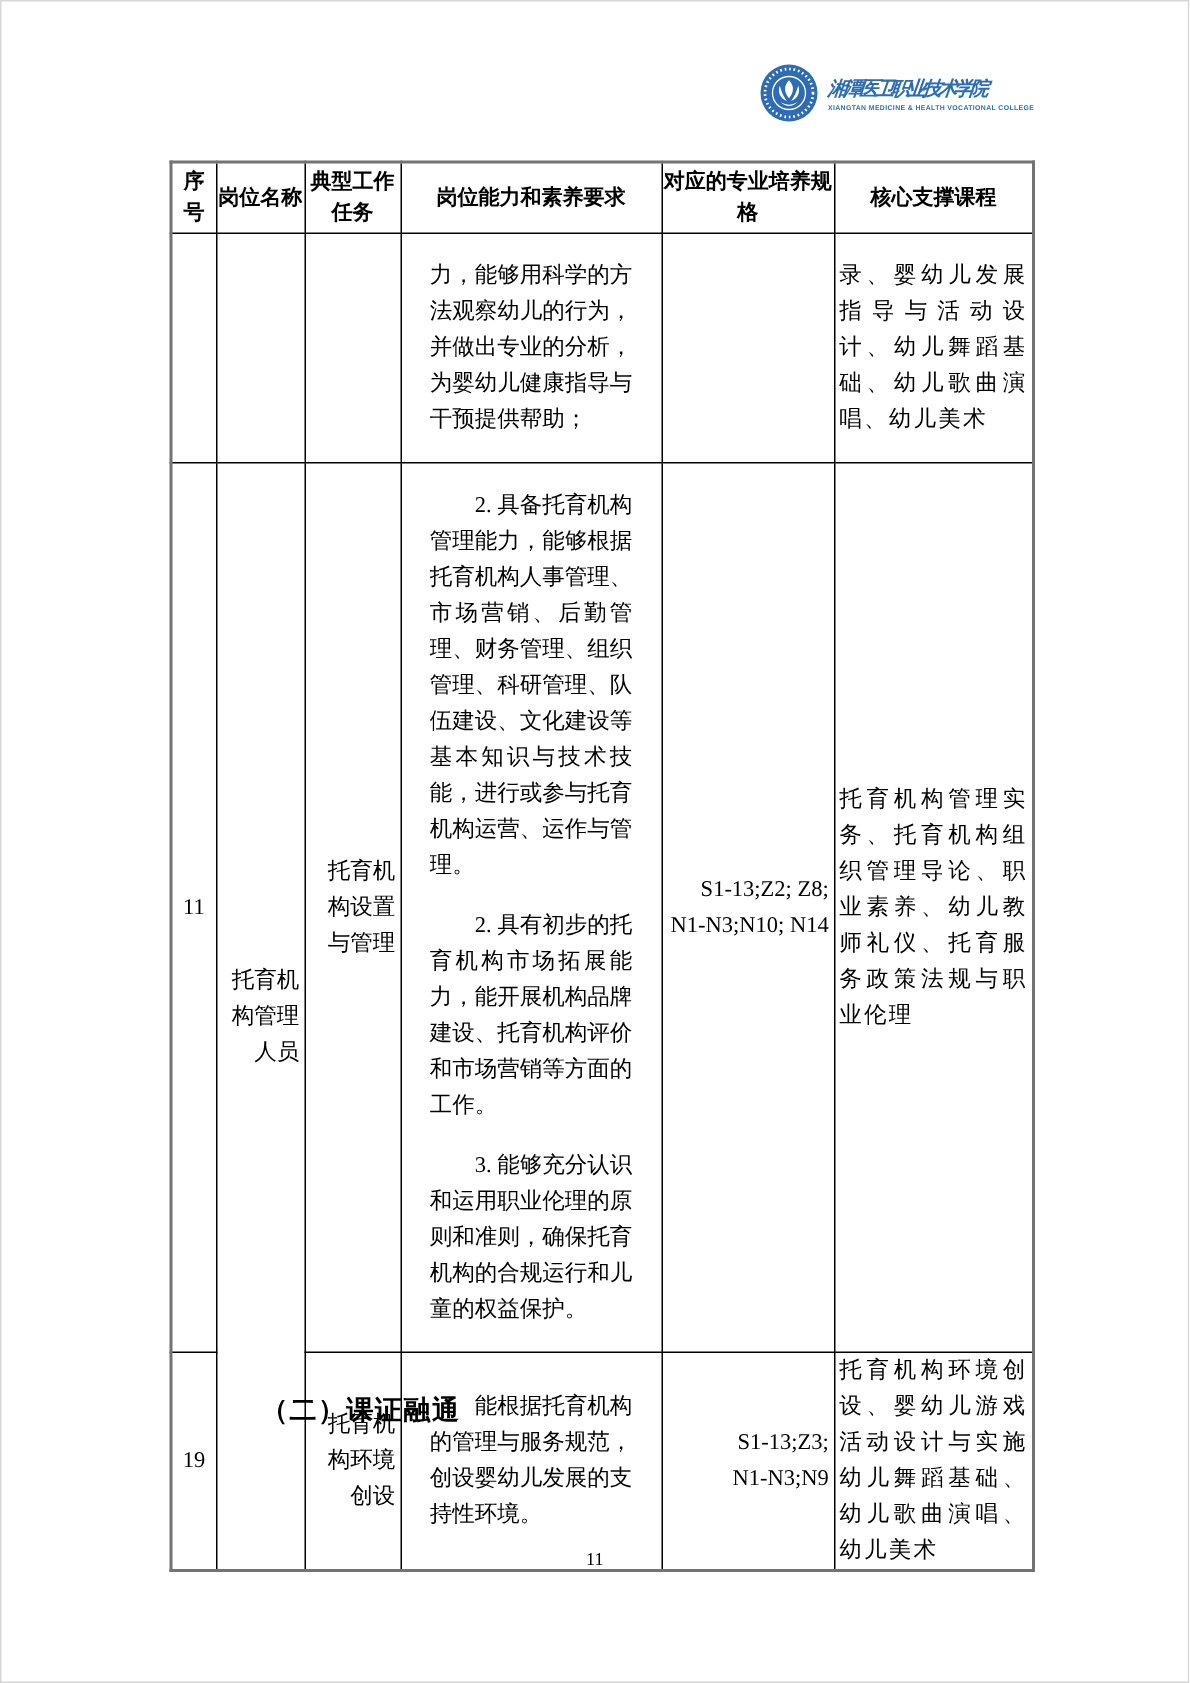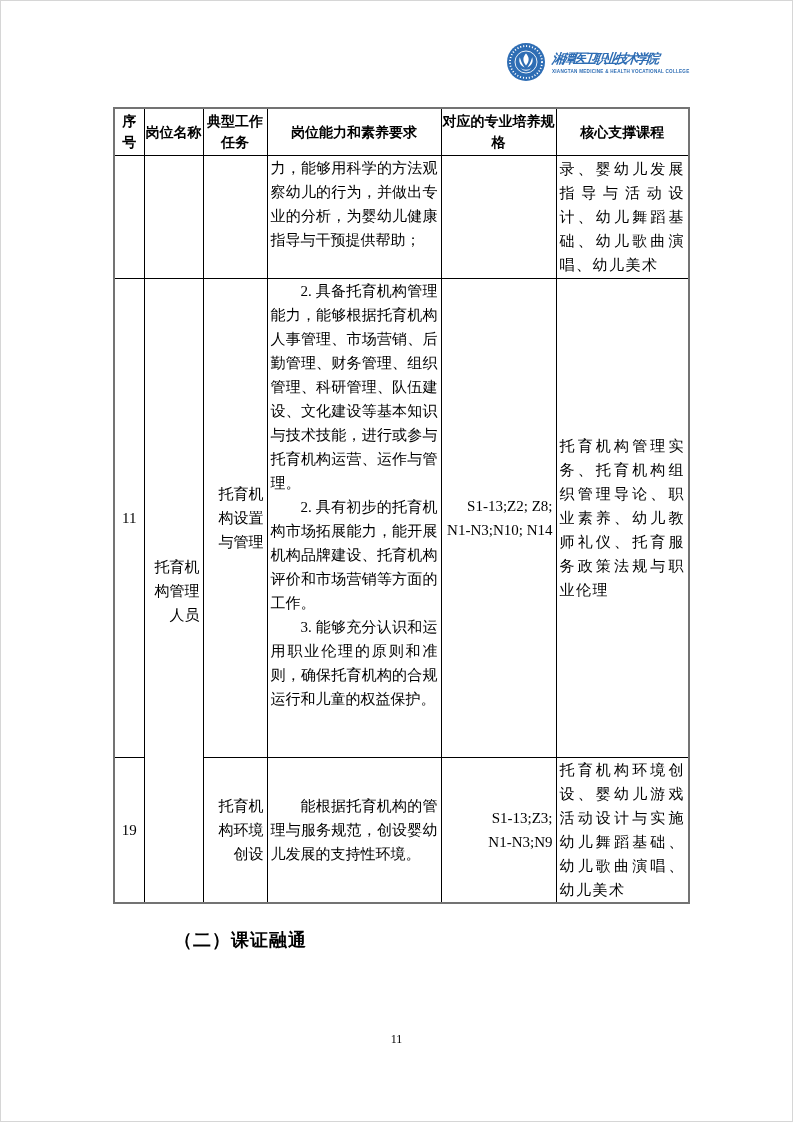--- a/index.html
+++ b/index.html
@@ -38,21 +38,21 @@
     text-align:center; vertical-align:middle; padding:2px 1px;
   }
   table.pos-table td { font-size:15px; line-height:24px; }
   tr.hdr { height:46px; }
   tr.carry { height:123px; }
   tr.r11 { height:479px; }
   tr.r12 { height:144px; }
   td.seq { text-align:center; vertical-align:middle; }
   td.pos, td.task { text-align:right; vertical-align:middle; font-size:14px; }
   td.ability { text-align:justify; vertical-align:top; padding-top:2px; }
-  td.ability p { margin:0; text-indent:2em; }
+  td.ability p { margin:16px; text-indent:2em; }
   td.ability.no-indent p { text-indent:0; }
   td.ability.center-v { vertical-align:middle; padding-top:0; }
   td.spec { text-align:right; vertical-align:middle; }
   td.spec p { margin:0; white-space:nowrap; }
   td.courses { text-align:justify; vertical-align:middle; font-size:15.5px; letter-spacing:1.5px; }
 
   
   .section-heading {
     position:absolute; top:912px; left:158px; margin:16px;
     font-family:"Liberation Sans","DejaVu Sans",sans-serif;

